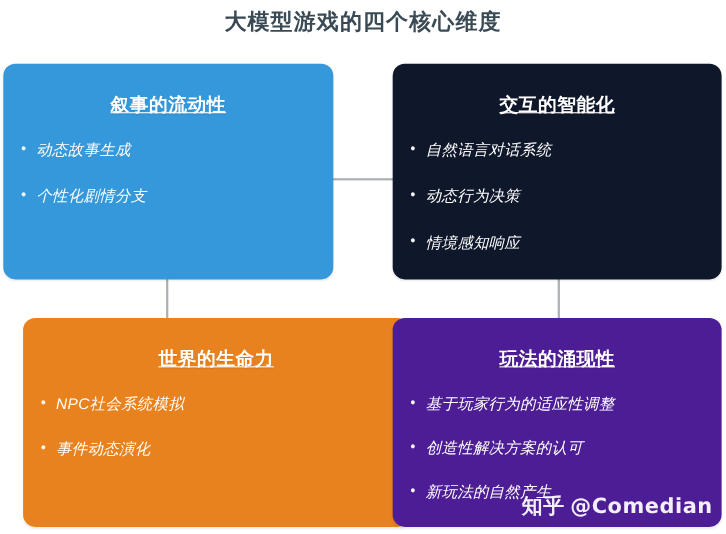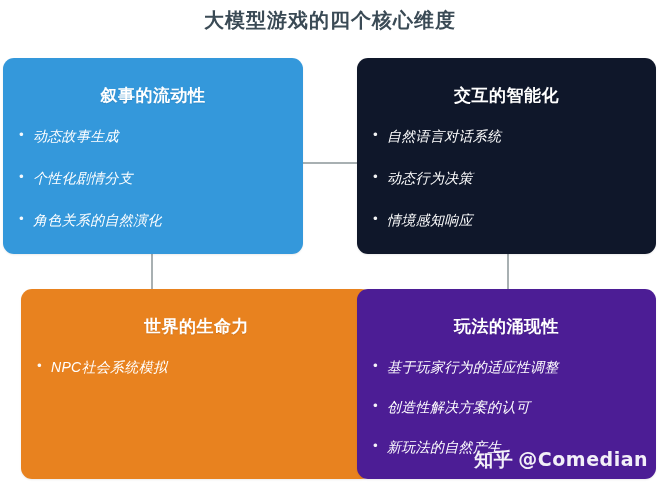--- a/index.html
+++ b/index.html
@@ -52,20 +52,21 @@
     box-shadow: 0 1px 2px rgba(0,0,0,0.08);
   }
   .box-title {
     text-align: center;
     font-size: 17px;
     font-weight: bold;
     color: #ffffff;
     margin-top: 26px;
     letter-spacing: 0.5px;
     text-shadow: 0 1px 1px rgba(0,0,0,0.10);
+    text-decoration: underline;
   }
   .box-list {
     margin: 20px 0 0 0;
     padding: 0 0 0 16px;
     list-style: none;
   }
   .box-list li {
     position: relative;
     color: #ffffff;
     font-size: 14px;
@@ -132,37 +133,37 @@
   <div class="conn conn-h" id="conn-top-h" style="background: rgb(168, 176, 178);"></div>
   <div class="conn conn-h" id="conn-bottom-h" style="background: rgb(168, 176, 178);"></div>
   <div class="conn conn-v" id="conn-left-v" style="background: rgb(168, 176, 178);"></div>
   <div class="conn conn-v" id="conn-right-v" style="background: rgb(168, 176, 178);"></div>
 
   <div class="box" id="box-narrative" style="background:#3498db">
     <div class="box-title">叙事的流动性</div>
     <ul class="box-list">
       <li>动态故事生成</li>
       <li>个性化剧情分支</li>
-      <li>角色关系的自然演化</li>
     </ul>
   </div>
 
   <div class="box" id="box-interaction" style="background:#0f172a">
     <div class="box-title">交互的智能化</div>
     <ul class="box-list">
       <li>自然语言对话系统</li>
       <li>动态行为决策</li>
       <li>情境感知响应</li>
     </ul>
   </div>
 
   <div class="box" id="box-world" style="background:#e8821f">
     <div class="box-title">世界的生命力</div>
     <ul class="box-list">
       <li>NPC社会系统模拟</li>
+      <li>事件动态演化</li>
     </ul>
   </div>
 
   <div class="box" id="box-gameplay" style="background:#4c1d95">
     <div class="box-title">玩法的涌现性</div>
     <ul class="box-list">
       <li>基于玩家行为的适应性调整</li>
       <li>创造性解决方案的认可</li>
       <li>新玩法的自然产生</li>
     </ul>

